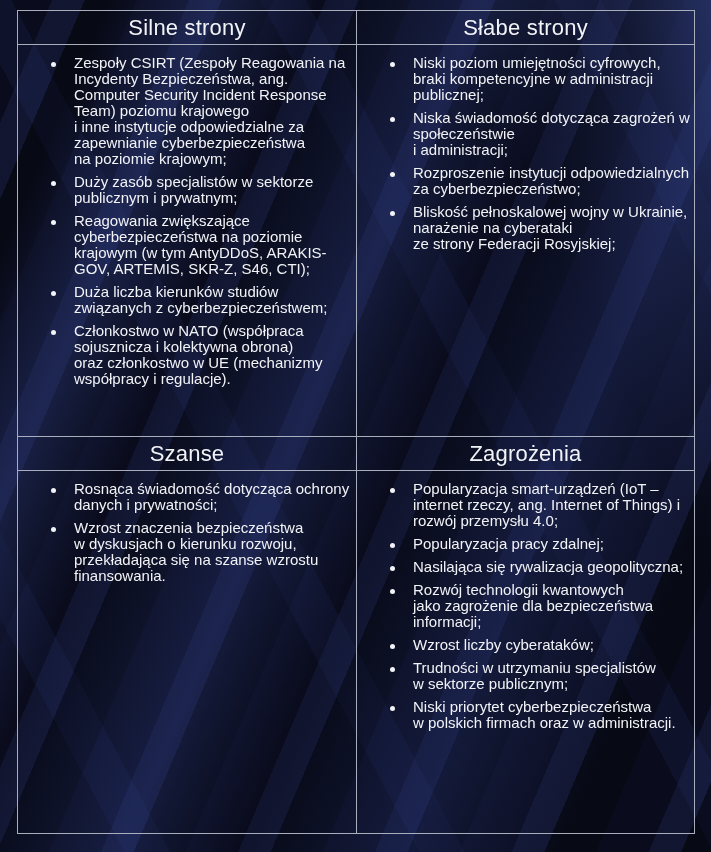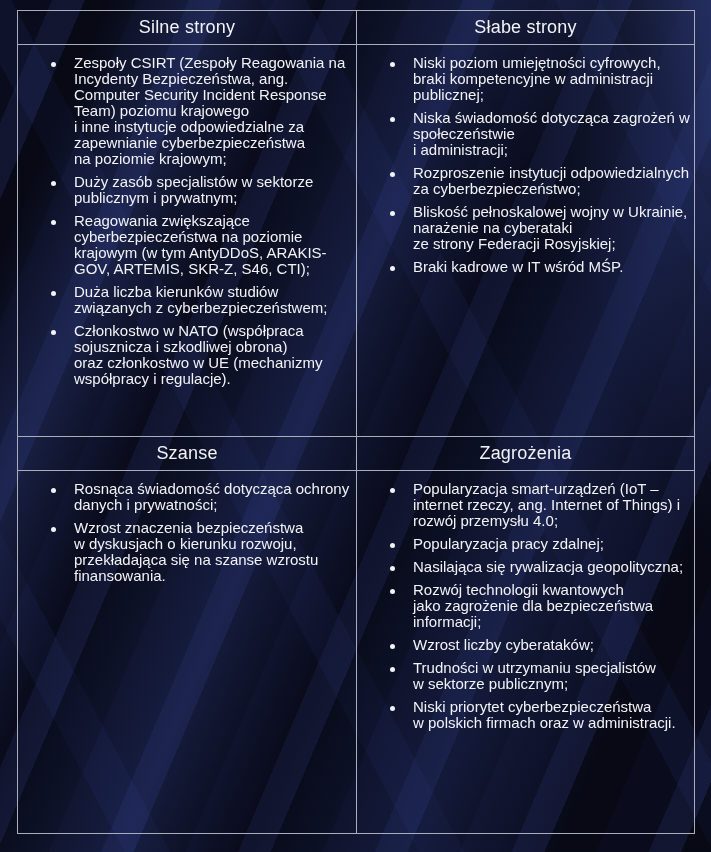--- a/index.html
+++ b/index.html
@@ -38,21 +38,21 @@
     grid-template-columns: 1fr 1fr;
     grid-template-rows: 34px 392px 34px 1fr;
   }
   .cell { min-width: 0; }
   .col2 { border-left: 1px solid var(--border); }
   .hcell {
     border-bottom: 1px solid var(--border);
     display: flex;
     align-items: center;
     justify-content: center;
-    font-size: 18px;
+    font-size: 22px;
     letter-spacing: 0.2px;
   }
   .bcell-top { border-bottom: 1px solid var(--border); }
   ul.bullets {
     list-style: none;
     margin: 0;
     padding: 10px 0 0 0;
   }
   ul.bullets li {
     position: relative;
@@ -115,21 +115,21 @@
 
           <li>
             <span class="dot"></span>
             <span class="txt">Duża liczba kierunków studiów
 związanych z cyberbezpieczeństwem;</span>
           </li>
 
           <li>
             <span class="dot"></span>
             <span class="txt">Członkostwo w NATO (współpraca
-sojusznicza i szkodliwej obrona)
+sojusznicza i kolektywna obrona)
 oraz członkostwo w UE (mechanizmy
 współpracy i regulacje).</span>
           </li>
         </ul>
     </div>
     <div class="cell bcell-top col2">
       <ul class="bullets">
 
 
           <li>
@@ -152,24 +152,20 @@
 za cyberbezpieczeństwo;</span>
           </li>
 
           <li>
             <span class="dot"></span>
             <span class="txt">Bliskość pełnoskalowej wojny w Ukrainie,
 narażenie na cyberataki
 ze strony Federacji Rosyjskiej;</span>
           </li>
 
-          <li>
-            <span class="dot"></span>
-            <span class="txt">Braki kadrowe w IT wśród MŚP.</span>
-          </li>
         </ul>
     </div>
 
     <div class="cell hcell col1">Szanse</div>
     <div class="cell hcell col2">Zagrożenia</div>
 
     <div class="cell col1">
       <ul class="bullets">
 
           <li>

